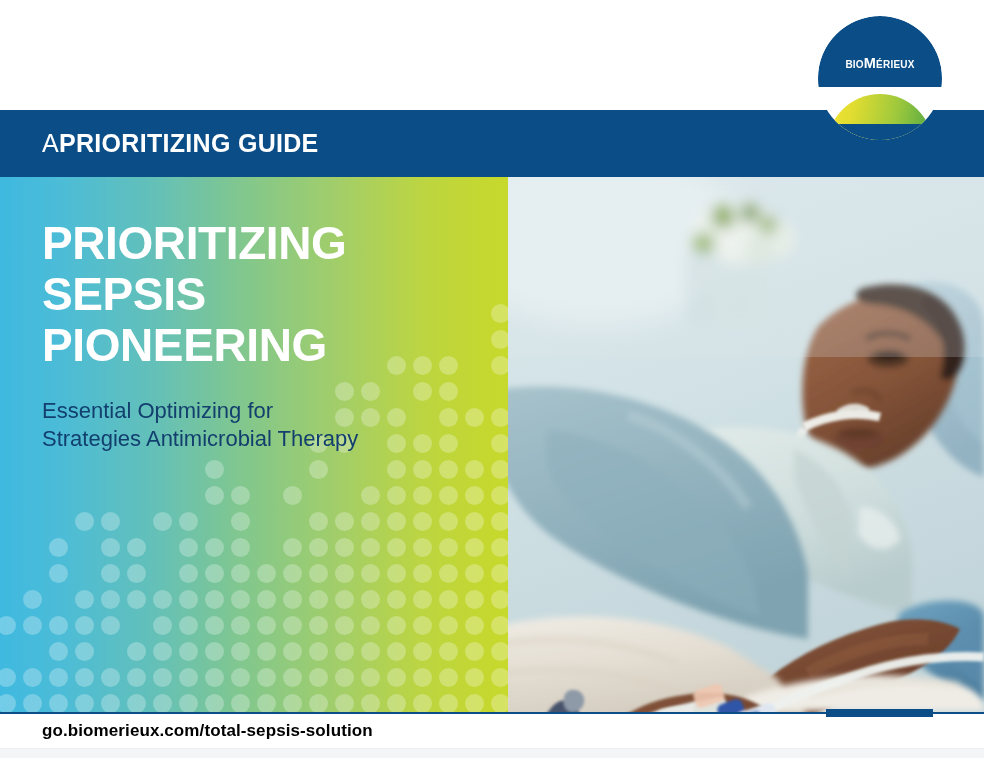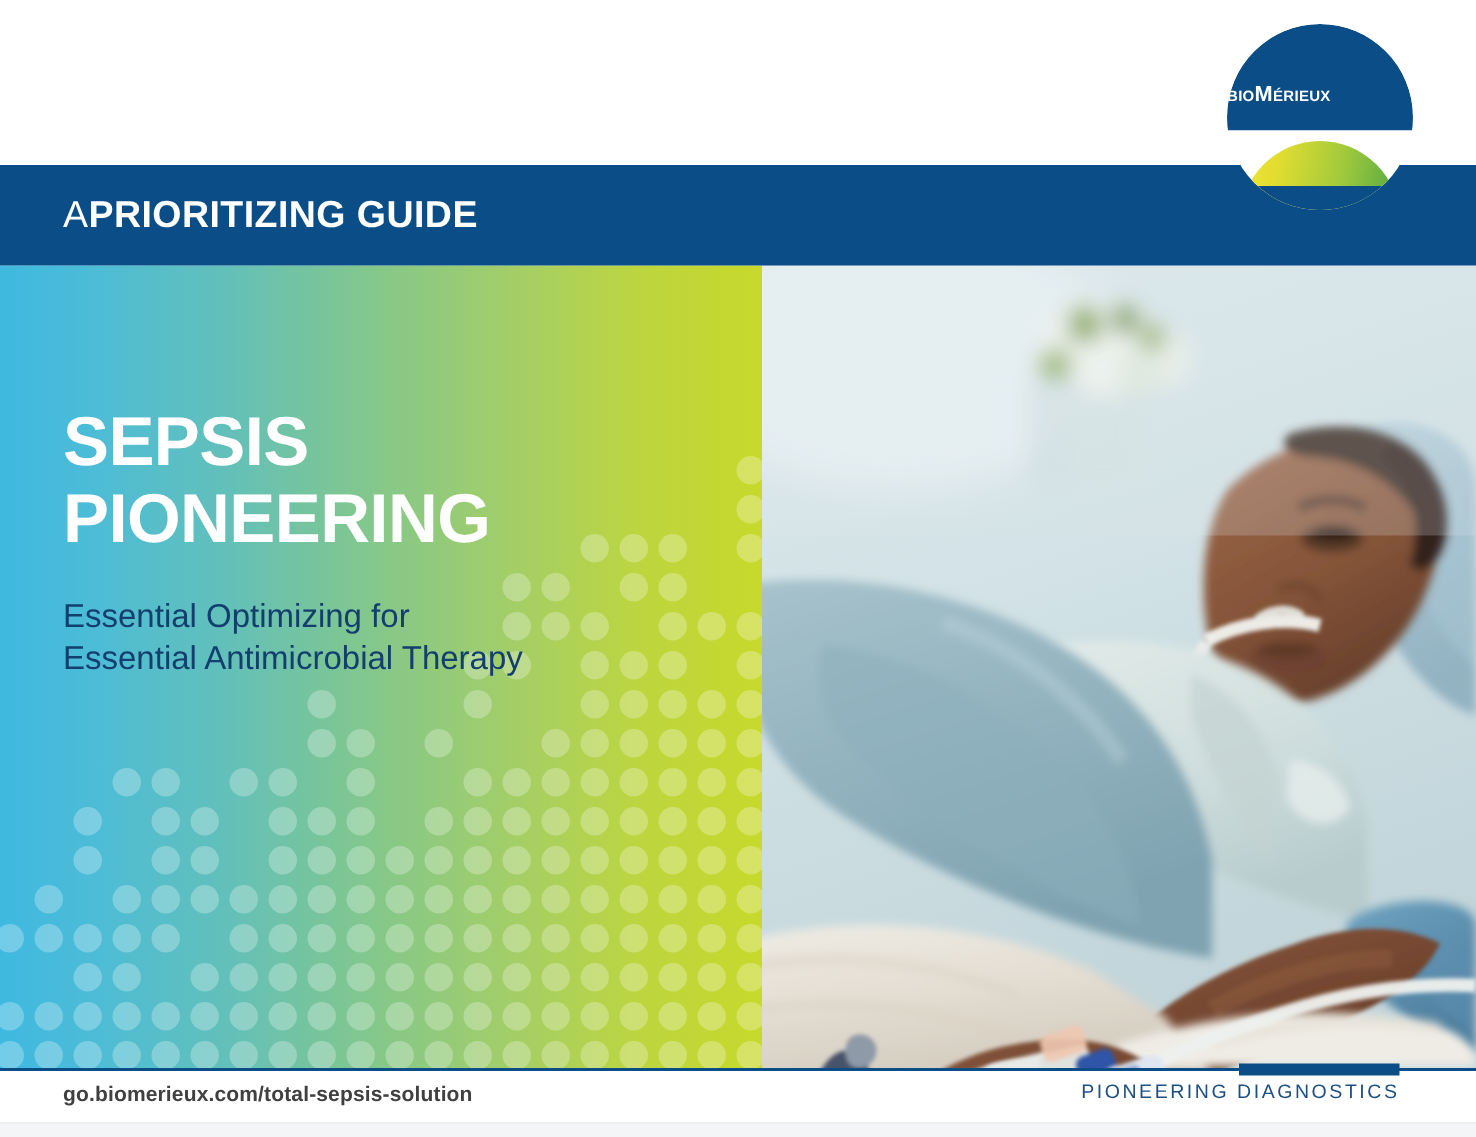--- a/index.html
+++ b/index.html
@@ -41,21 +41,21 @@
     position: absolute;
     left: 0; top: 0;
     width: 124px; height: 71px;
     background: #0b4d87;
     border-radius: 62px 62px 0 0;
   }
   .logo-wordmark {
     position: absolute;
     left: 0; top: 40px;
     width: 124px;
-    text-align: left;
+    text-align: center;
     color: #ffffff;
     font-family: "Liberation Sans", sans-serif;
     font-weight: bold;
     font-size: 14.5px;
     letter-spacing: 0.2px;
     font-variant: small-caps;
     line-height: 1;
   }
   .logo-arc {
     position: absolute;
@@ -183,22 +183,22 @@
   .footer {
     position: absolute;
     left: 0; top: 714px;
     width: 984px; height: 32px;
     background: #ffffff;
     z-index: 25;
   }
   .footer-url {
     position: absolute;
     left: 42px; top: 7px;
-    color: #404040;
-    font-size: 14px;
+    color: #000000;
+    font-size: 17px;
     font-weight: bold;
     letter-spacing: 0.1px;
     text-decoration: none;
   }
   .footer-tagline {
     position: absolute;
     right: 51px; top: 6px;
     color: #1d4f84;
     font-size: 13px;
     letter-spacing: 1.7px;
@@ -413,27 +413,27 @@
         <span class="dot" style="left:386.5px;top:516.5px;width:19px;height:19px;"></span>
         <span class="dot" style="left:412.5px;top:516.5px;width:19px;height:19px;"></span>
         <span class="dot" style="left:438.5px;top:516.5px;width:19px;height:19px;"></span>
         <span class="dot" style="left:464.5px;top:516.5px;width:19px;height:19px;"></span>
         <span class="dot" style="left:490.5px;top:516.5px;width:19px;height:19px;"></span>
       </div>
   </div>
 
   <div class="hero-text">
     <h1 class="hero-title">
-      <br>
+      <span>PRIORITIZING</span><br>
       <span>SEPSIS</span><br>
       <span>PIONEERING</span>
     </h1>
     <p class="hero-sub">
       <span>Essential Optimizing for</span><br>
-      <span>Essential Antimicrobial Therapy</span>
+      <span>Strategies Antimicrobial Therapy</span>
     </p>
   </div>
 
   <div class="photo">
     <svg width="476" height="535" viewBox="0 0 476 535" xmlns="http://www.w3.org/2000/svg" aria-hidden="true">
       <defs>
         <linearGradient id="wallg" x1="0" y1="0" x2="0.3" y2="1">
           <stop offset="0" stop-color="#dde9ec"></stop>
           <stop offset="0.45" stop-color="#d2e2e6"></stop>
           <stop offset="1" stop-color="#c2d5da"></stop>
@@ -602,18 +602,17 @@
 
       <rect x="0" y="0" width="476" height="180" fill="#dfeaed" opacity="0.22"></rect>
     </svg>
   </div>
 
   <div class="tagline-block"></div>
   <div class="bottom-rule"></div>
 
   <div class="footer">
     <a class="footer-url" href="#">go.biomerieux.com/total-sepsis-solution</a>
-    <div class="footer-tagline">PIONEERING DIAGNOSTICS</div>
   </div>
 
   <div class="page-edge"></div>
 
 </div>
 
 </body></html>

